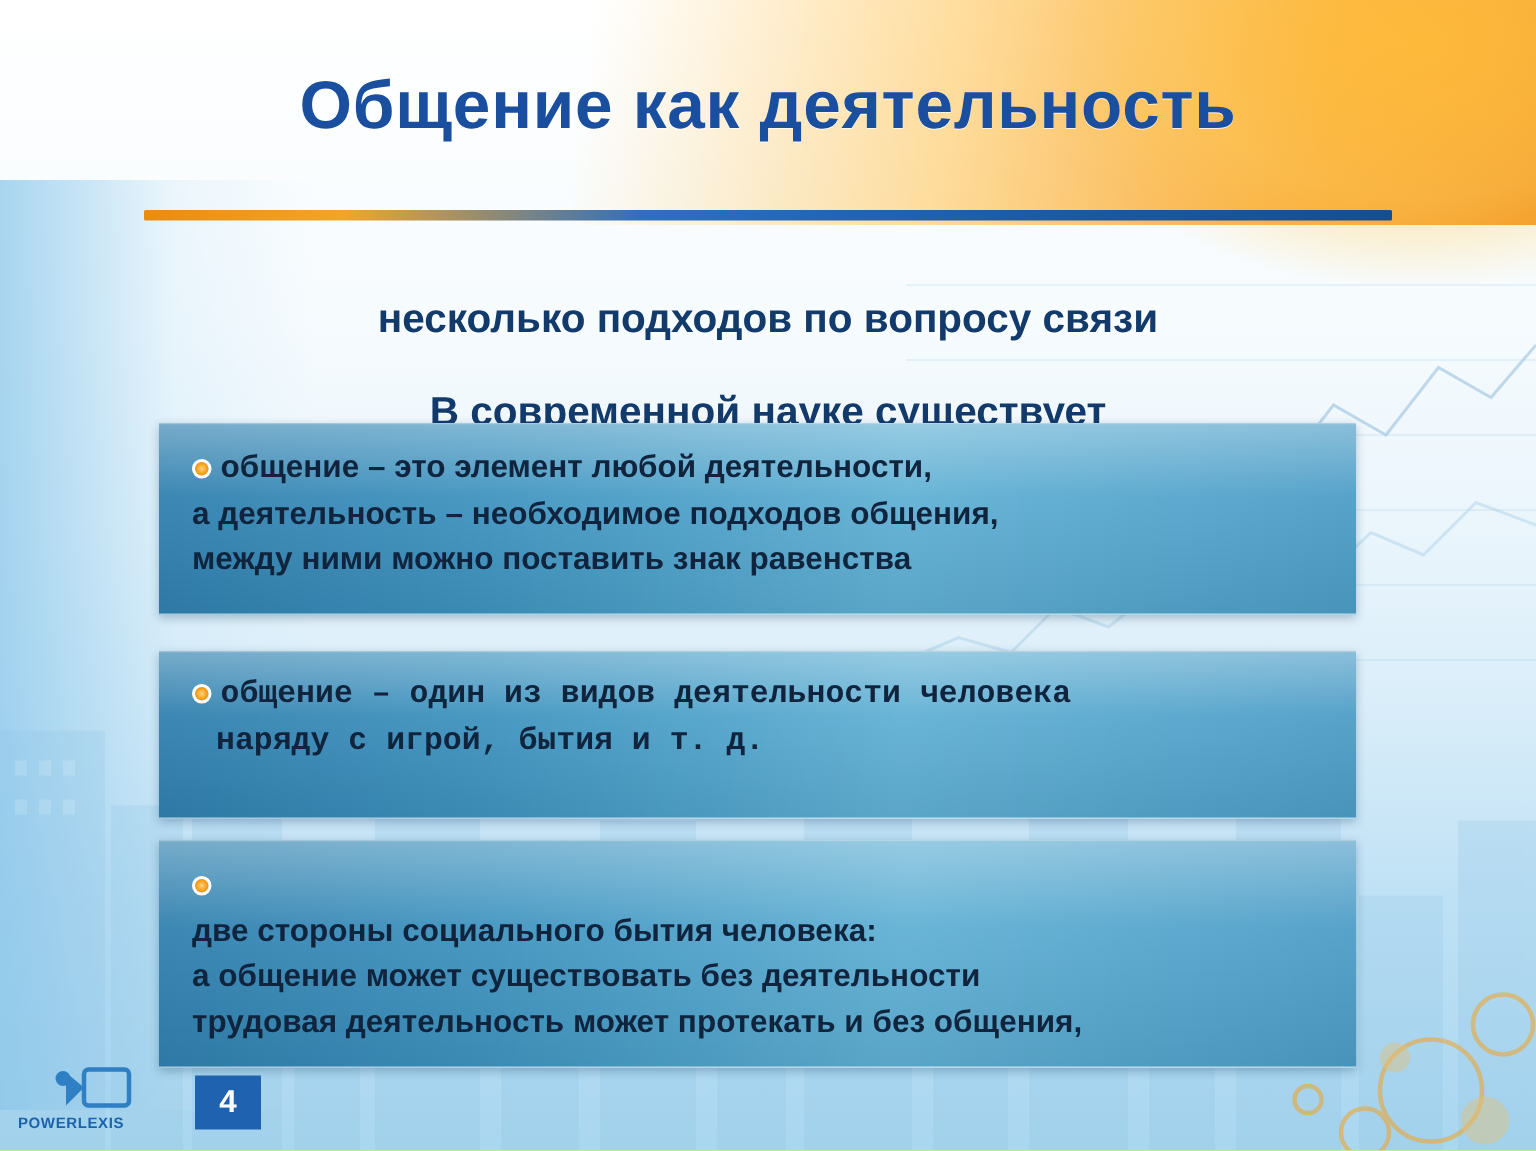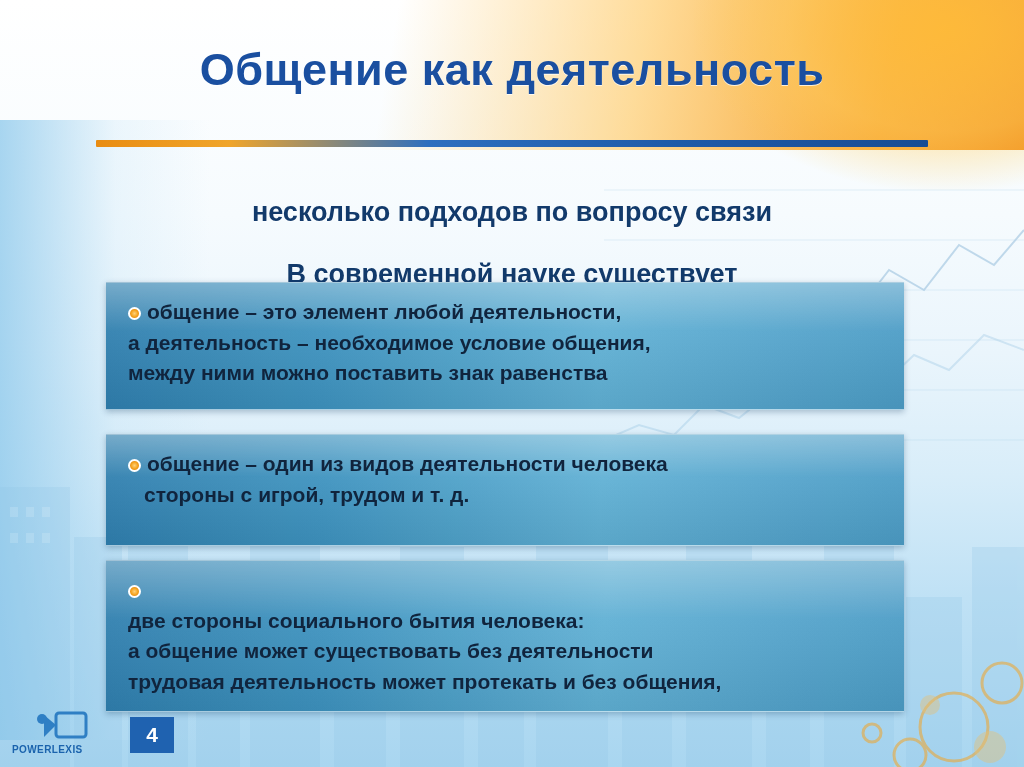--- a/index.html
+++ b/index.html
@@ -110,21 +110,21 @@
     box-sizing: border-box;
     padding: 14px 22px 14px 22px;
     border-top: 1px solid rgba(255,255,255,.55);
     border-bottom: 1px solid rgba(255,255,255,.35);
     background:
       linear-gradient(180deg, rgba(255,255,255,0.34) 0%, rgba(255,255,255,0.06) 38%, rgba(0,0,0,0.06) 100%),
       linear-gradient(95deg, #2f7fae 0%, #3e93bf 28%, #60b0d4 62%, #4c9cc6 100%);
     box-shadow: 0 2px 6px rgba(20,60,95,.30);
   }
   .box-1 { top: 282px; height: 128px; }
-  .box-2 { top: 434px; height: 112px; }
+  .box-2 { top: 434px; height: 112px; font-family: Liberation Mono, monospace; }
   .box-3 { top: 560px; height: 152px; }
 
   .box p {
     margin: 0;
     white-space: nowrap;
   }
   .line-indent { padding-left: 16px; }
 
   .bullet {
     display: inline-block;
@@ -247,29 +247,29 @@
   <div class="intro">
     <p>несколько подходов по вопросу связи</p>
     <p>В современной науке существует</p>
     <p>между деятельностью и общением:</p>
   </div>
 
   <div class="box box-1">
     <p>
       <span class="bullet"></span><span>общение – это элемент любой деятельности,</span>
     </p>
-    <p>а деятельность – необходимое условие общения,</p>
+    <p>а деятельность – необходимое подходов общения,</p>
     <p>между ними можно поставить знак равенства</p>
   </div>
 
   <div class="box box-2">
     <p>
       <span class="bullet"></span><span>общение – один из видов деятельности человека</span>
     </p>
-    <p class="line-indent">стороны с игрой, трудом и т. д.</p>
+    <p class="line-indent">наряду с игрой, бытия и т. д.</p>
   </div>
 
   <div class="box box-3">
     <p>
       <span class="bullet"></span>
     </p>
     <p>две стороны социального бытия человека:</p>
     <p>а общение может существовать без деятельности</p>
     <p>трудовая деятельность может протекать и без общения,</p>
   </div>

